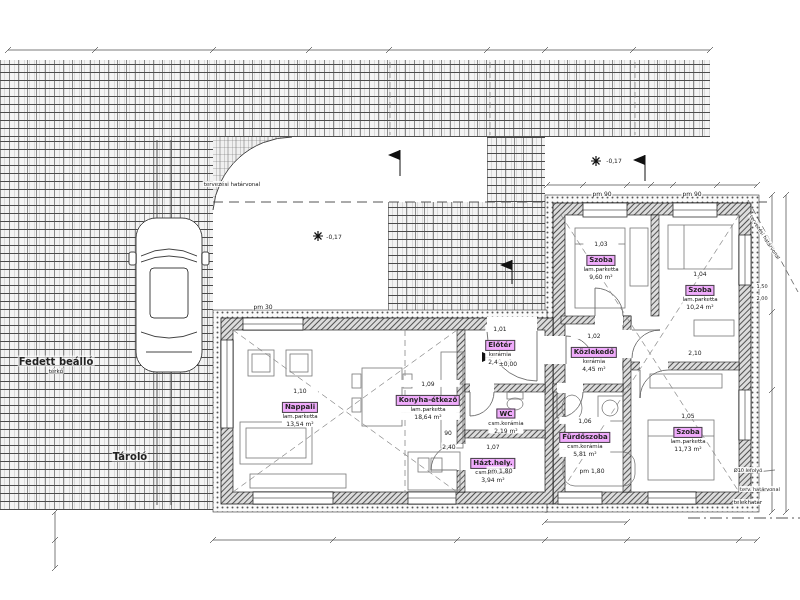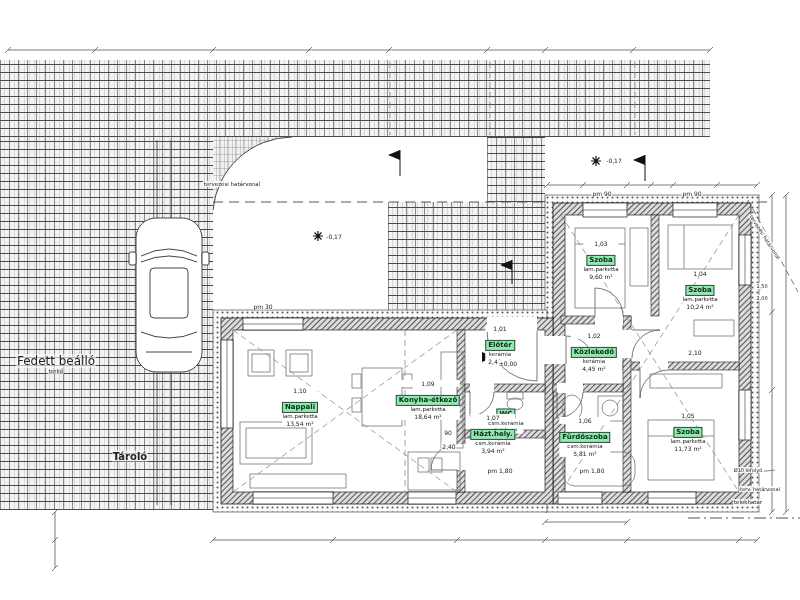--- a/index.html
+++ b/index.html
@@ -6,21 +6,21 @@
   #canvas{position:relative;width:800px;height:600px;background:#fff;overflow:hidden;
           font-family:"DejaVu Sans",sans-serif;color:#222;}
   .brick{position:absolute;background-color:#f3f3f3;
     background-image:
       repeating-linear-gradient(0deg,#4a4a4a 0 1px,transparent 1px 8px),
       repeating-linear-gradient(90deg,#8a8a8a 0 1px,transparent 1px 9px),
       repeating-linear-gradient(90deg,transparent 0 4px,rgba(100,100,100,.18) 4px 5px);}
   svg{position:absolute;left:0;top:0;z-index:2;}
   .lbl{position:absolute;transform:translate(-50%,-50%);text-align:center;line-height:1.2;z-index:5;white-space:nowrap;}
   .lbl .num{display:block;font-size:6px;background:#fff;}
-  .lbl .nm{display:inline-block;font-size:7px;font-weight:bold;background:#86efac;border:0.5px solid #444;padding:0 2px;}
+  .lbl .nm{display:inline-block;font-size:7px;font-weight:bold;background:#f0abfc;border:0.5px solid #444;padding:0 2px;}
   .lbl .fl{display:block;font-size:5.5px;background:#fff;}
   .lbl .ar{display:block;font-size:6px;background:#fff;}
   .tiny{position:absolute;transform:translate(-50%,-50%);font-size:6px;z-index:5;background:rgba(255,255,255,.85);
         padding:0 1px;white-space:nowrap;}
   .tiny.onbrick{background:rgba(255,255,255,.6);}
   .rot{transform:translate(-50%,-50%) rotate(57deg);}
 </style>
 </head>
 <body>
 
@@ -278,34 +278,34 @@
     <span class="num">1,06</span>
     <span class="nm">Fürdőszoba</span>
     <span class="fl">csm.kerámia</span>
     <span class="ar">5,81 m²</span>
   </div>
   <div class="lbl" style="left:506px;top:405px;margin-top:12px;">
     <span class="nm">WC</span>
     <span class="fl">csm.kerámia</span>
     <span class="ar">2,19 m²</span>
   </div>
-  <div class="lbl" style="left:493px;top:434px;">
+  <div class="lbl" style="left:493px;top:463px;">
     <span class="num">1,07</span>
     <span class="nm">Házt.hely.</span>
     <span class="fl">csm.kerámia</span>
     <span class="ar">3,94 m²</span>
   </div>
 
   <div class="tiny" style="left:232px;top:184px;font-size:5.5px;">tervezési határvonal</div>
   <div class="tiny rot" style="left:765px;top:237px;font-size:5px;">tervezési határvonal</div>
   <div class="tiny" style="left:760px;top:489px;font-size:5px;">terv. határvonal</div>
   <div class="tiny" style="left:748px;top:502px;font-size:5.5px;">telekhatár</div>
   <div class="tiny" style="left:748px;top:470px;font-size:5px;">Ø10 lefolyó</div>
 
-  <div class="tiny onbrick" style="left:56px;top:361px;font-size:12px;font-weight:normal;">Fedett beálló</div>
+  <div class="tiny onbrick" style="left:56px;top:361px;font-size:10px;font-weight:bold;">Fedett beálló</div>
   <div class="tiny onbrick" style="left:56px;top:371px;font-size:5.5px;">térkő</div>
   <div class="tiny onbrick" style="left:130px;top:456px;font-size:10px;font-weight:bold;">Tároló</div>
 
   <div class="tiny" style="left:334px;top:236px;">-0,17</div>
   <div class="tiny" style="left:614px;top:160px;">-0,17</div>
   <div class="tiny" style="left:508px;top:363px;">±0,00</div>
 
   <div class="tiny" style="left:263px;top:306px;">pm 30</div>
   <div class="tiny" style="left:602px;top:193px;">pm 90</div>
   <div class="tiny" style="left:692px;top:193px;">pm 90</div>

